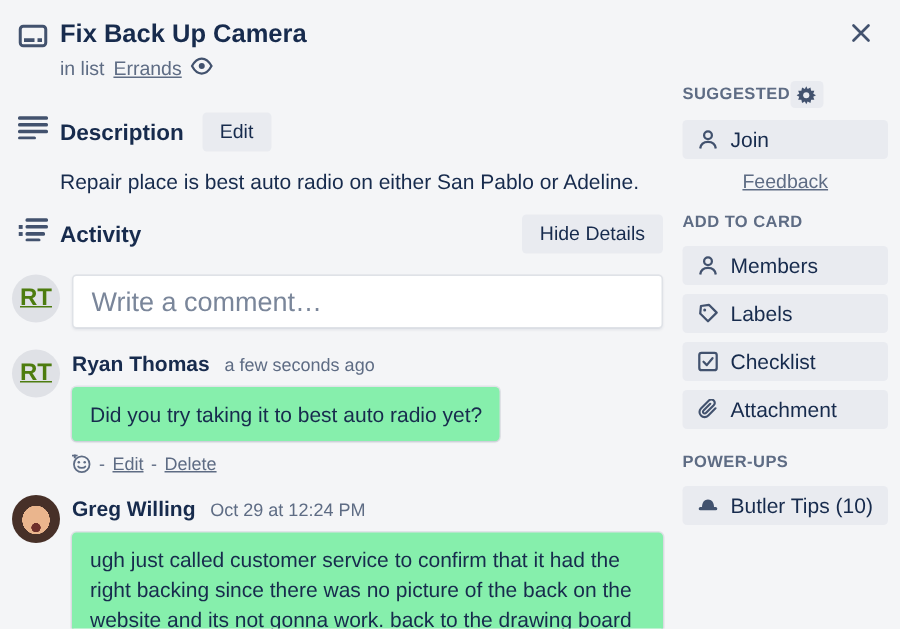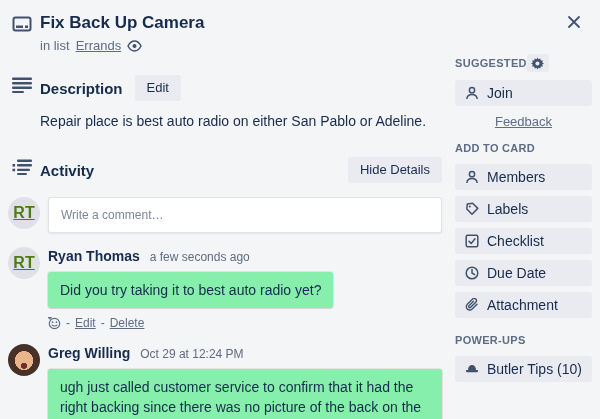--- a/index.html
+++ b/index.html
@@ -22,58 +22,58 @@
     border-radius: 3px; cursor: pointer; display: flex; align-items: center; justify-content: center;
   }
 
   
   .section-row { display: flex; align-items: flex-start; }
   .gutter { width: 28px; flex: 0 0 28px; padding-top: 2px; }
   .content { flex: 1; min-width: 0; }
 
   .card-header { margin-bottom: 22px; }
   .card-title { font-size: 17px; font-weight: bold; line-height: 22px; }
-  .card-subtitle { font-size: 13px; color: #5e6c84; margin-top: 4px; display: flex; align-items: center; gap: 6px; }
+  .card-subtitle { font-size: 13px; color: #5e6c84; margin-top: 4px; display: flex; gap: 6px; }
   .card-subtitle a { text-decoration: underline; cursor: pointer; }
 
   .section-head { display: flex; align-items: center; }
   .section-title { font-size: 15px; font-weight: bold; }
 
   .gray-btn {
     background: #e9ebf0; border: none; border-radius: 3px;
     color: #172b4d; font-size: 13px; font-family: inherit;
     padding: 5px 12px; cursor: pointer; line-height: 16px;
   }
   .edit-btn { margin-left: 12px; }
   .hide-details-btn { margin-left: auto; }
 
   .desc-body { font-size: 14px; line-height: 20px; margin-top: 10px; }
 
-  .activity-section { margin-top: 26px; }
+  .activity-section { margin-top: 12px; }
 
   .comment-row { display: flex; margin-top: 14px; }
   .avatar {
     width: 32px; height: 32px; border-radius: 50%; flex: 0 0 32px;
     background: #dfe1e6; color: #4d7c0f; font-size: 16px; font-weight: bold;
     display: flex; align-items: center; justify-content: center; margin-right: 8px;
     margin-left: -4px;
     text-decoration: underline;
   }
   .avatar-photo {
     background:
       radial-gradient(circle at 50% 68%, #6e2f2a 0 11%, rgba(0,0,0,0) 12%),
       radial-gradient(ellipse at 50% 52%, #eab58d 0 40%, rgba(0,0,0,0) 41%),
       #473028;
   }
   .comment-body { flex: 1; min-width: 0; }
 
   .comment-input {
     width: 100%; height: 36px; border: 1px solid rgba(9,30,66,0.13);
     border-radius: 3px; background: #fff; padding: 0 12px;
-    font-size: 12px; font-family: inherit; color: #172b4d;
+    font-size: 18px; font-family: inherit; color: #172b4d;
     box-shadow: 0 1px 2px rgba(9,30,66,0.08);
   }
   .comment-input::placeholder { color: #7a869a; }
 
   .author-line { font-size: 14px; line-height: 18px; }
   .author-name { font-weight: bold; }
   .timestamp { font-size: 12px; color: #5e6c84; margin-left: 6px; }
 
   .comment-bubble {
     display: inline-block; background: #86efac; border-radius: 3px;
@@ -278,29 +278,20 @@
   <button class="sb-btn">
     <span class="icn">
       <svg width="14" height="14" viewBox="0 0 14 14">
           <rect x="1.2" y="1.2" width="11.6" height="11.6" rx="1.5" fill="none" stroke="#42526e" stroke-width="1.5"></rect>
           <path d="M4 7.2 L6.2 9.4 L10 4.8" fill="none" stroke="#42526e" stroke-width="1.5" stroke-linecap="round" stroke-linejoin="round"></path>
         </svg>
     </span>
     <span>Checklist</span>
   </button>
 
-  <button class="sb-btn">
-    <span class="icn">
-      <svg width="14" height="14" viewBox="0 0 14 14">
-          <circle cx="7" cy="7" r="5.8" fill="none" stroke="#42526e" stroke-width="1.5"></circle>
-          <path d="M7 3.6 L7 7 L9.6 8.6" fill="none" stroke="#42526e" stroke-width="1.5" stroke-linecap="round"></path>
-        </svg>
-    </span>
-    <span>Due Date</span>
-  </button>
 
   <button class="sb-btn">
     <span class="icn">
       <svg width="14" height="14" viewBox="0 0 14 14">
           <path d="M12 6.2 L7.2 11 C5.8 12.4 3.6 12.4 2.3 11 C1 9.7 1 7.6 2.3 6.3 L7.6 1 C8.5 0.2 9.9 0.2 10.8 1 C11.6 1.9 11.6 3.3 10.8 4.2 L5.6 9.3 C5.2 9.8 4.4 9.8 4 9.3 C3.5 8.9 3.5 8.1 4 7.7 L8.5 3.2" fill="none" stroke="#42526e" stroke-width="1.4" stroke-linecap="round"></path>
         </svg>
     </span>
     <span>Attachment</span>
   </button>
 

